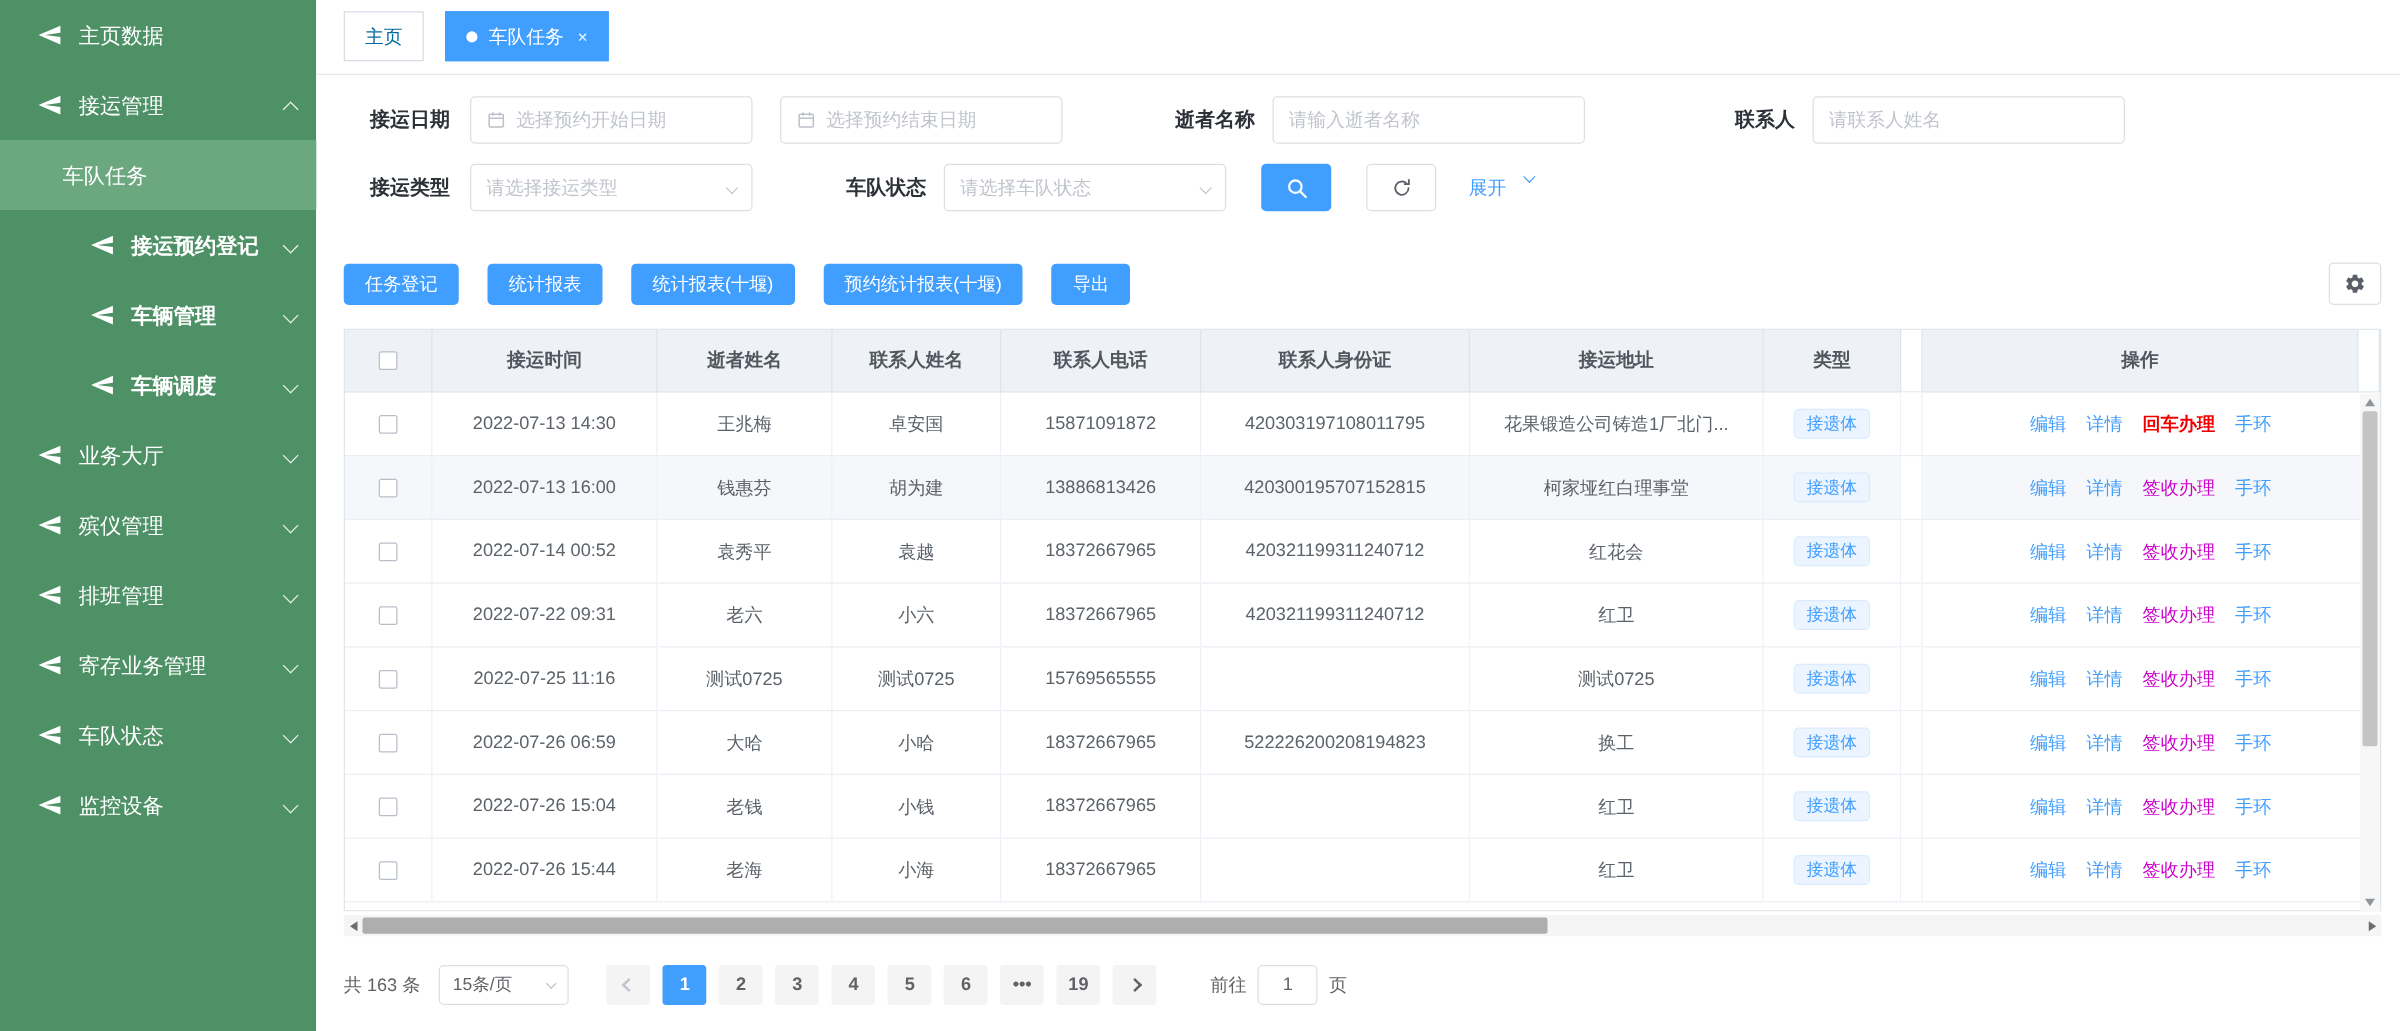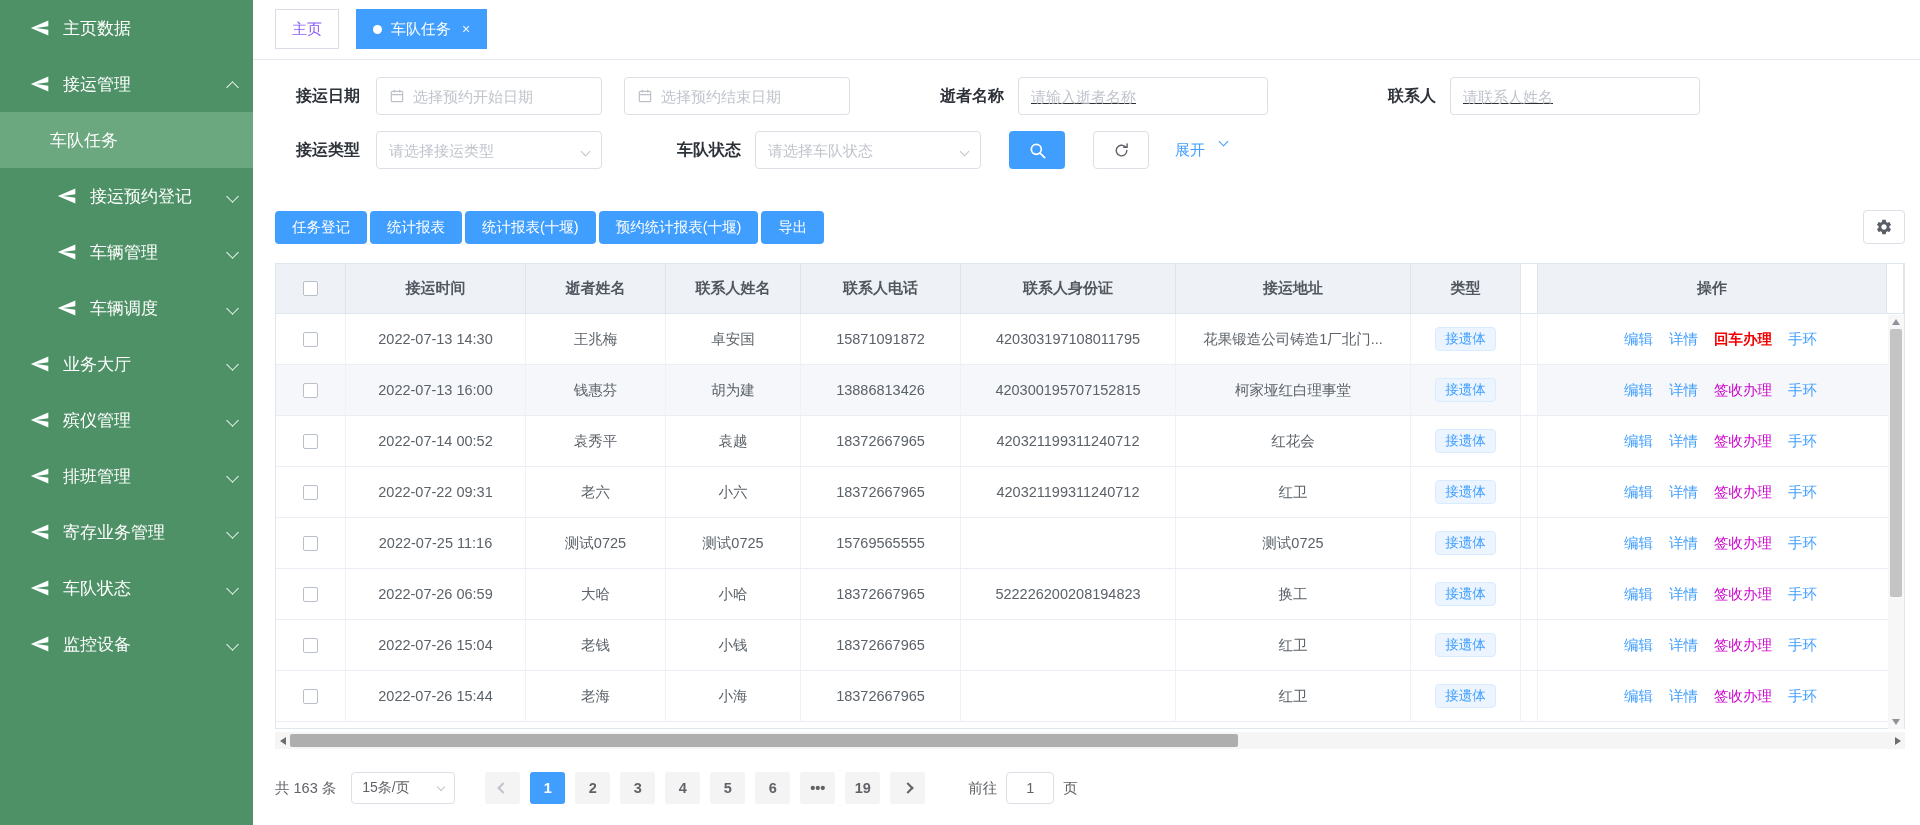--- a/index.html
+++ b/index.html
@@ -8,58 +8,58 @@
   }
   *{box-sizing:border-box; margin:0; padding:0;}
   html,body{width:1920px; height:825px; overflow:hidden;}
   body{font-family:"Liberation Sans","DejaVu Sans",sans-serif; background:#fff; color:#303133;}
   .app{display:flex; width:1920px; height:825px;}
 
   
   .sidebar{width:253px; min-width:253px; background:var(--sidebar); height:100%;}
   .side-item{height:56px; display:flex; align-items:center; color:#fff; font-size:17px; cursor:pointer; position:relative; padding-left:30px;}
   .side-item .plane{display:flex; align-items:center; margin-right:13px;}
-  .side-item.submenu{padding-left:57px;}
+  .side-item.submenu{padding-left:72px;font-weight:bold;}
   .side-item.active{background:var(--sidebar-active); padding-left:50px;}
   .chev{width:9px; height:9px; border-right:1.6px solid currentColor; border-bottom:1.6px solid currentColor; display:inline-block;}
   .chev.down{transform:rotate(45deg);}
   .chev.up{transform:rotate(225deg);}
   .side-item .chev{position:absolute; right:16px; top:24px; color:#fff; opacity:.9;}
   .side-item .chev.up{top:27px;}
 
   
   .main{flex:1; background:#fff; height:100%;}
   .tabbar{height:60px; border-bottom:1px solid #e4e7ed; padding:9px 0 0 22px; display:flex; gap:17px;}
-  .tab{height:40px; padding:0 16px; border:1px solid #d8dce5; background:#fff; color:#8b5cf6; font-size:15px; display:flex; align-items:center; gap:9px; cursor:pointer;}
+  .tab{height:40px; padding:0 16px; border:1px solid #d8dce5; background:#fff; color:#0369a1; font-size:15px; display:flex; align-items:center; gap:9px; cursor:pointer;}
   .tab.active{background:var(--accent); border-color:var(--accent); color:#fff;}
   .tab .dot{width:9px; height:9px; border-radius:50%; background:#fff;}
   .tab .close{font-size:14px; opacity:.9; margin-left:2px; cursor:pointer;}
 
   
   .frow{display:flex; align-items:center; margin-left:22px;}
   .frow.row1{margin-top:17px;}
   .frow.row2{margin-top:16px;}
   .flabel{font-weight:700; color:#2d3239; font-size:16px; text-align:right; white-space:nowrap;}
   .flabel.w1{width:85px;}
   .sp{display:inline-block;}
   .finput{height:38px; border:1px solid #dcdfe6; border-radius:4px; background:#fff; display:flex; align-items:center; padding:0 12px; gap:8px;}
   .finput input.bare{border:none; outline:none; width:100%; font-size:15px; color:#606266; font-family:inherit; background:transparent;}
   .finput input.bare::placeholder{color:#c0c4cc;}
-  .w245{width:226px;} .w250{width:250px;text-decoration:underline;}
+  .w245{width:226px;} .w250{width:250px;}
   .icon-cal{display:flex; align-items:center;}
   .sel-chev{color:#c0c4cc;}
   .sel-chev .chev{width:7px; height:7px; border-width:1.4px;}
   .btn-search{width:56px; height:38px; background:var(--accent); border:none; border-radius:4px; display:flex; align-items:center; justify-content:center; cursor:pointer;}
   .btn-refresh{width:56px; height:38px; background:#fff; border:1px solid #dcdfe6; border-radius:4px; display:flex; align-items:center; justify-content:center; cursor:pointer;}
   .expand{color:var(--accent); font-size:15px; display:flex; gap:15px; cursor:pointer; text-decoration:none;}
   .expand .chev{width:7px; height:7px; border-width:1.4px; margin-top:-3px;}
 
   
   .toolbar{display:flex; align-items:center; margin:41px 15px 0 22px;}
-  .tb-left{display:flex; gap:3px;}
+  .tb-left{display:flex; gap:23px;}
   .btn-blue{background:var(--accent); color:#fff; border:none; border-radius:4px; height:33px; padding:0 17px; font-size:14.5px; cursor:pointer; font-family:inherit;}
   .btn-gear{margin-left:auto; width:42px; height:34px; background:#fff; border:1px solid #dcdfe6; border-radius:4px; display:flex; align-items:center; justify-content:center; cursor:pointer;}
 
   
   .table{margin:19px 0 0 22px; width:1630px; border:1px solid #dfe6ec; position:relative; background:#fff;}
   .tr{display:flex; align-items:stretch;}
   .tr.thead{height:50px; background:#eef1f6;}
   .tr.brow{height:51px; background:#fff;}
   .tr.brow.hover{background:#f5f7fa;}
   .th,.td{display:flex; align-items:center; justify-content:center; overflow:hidden; white-space:nowrap;}

